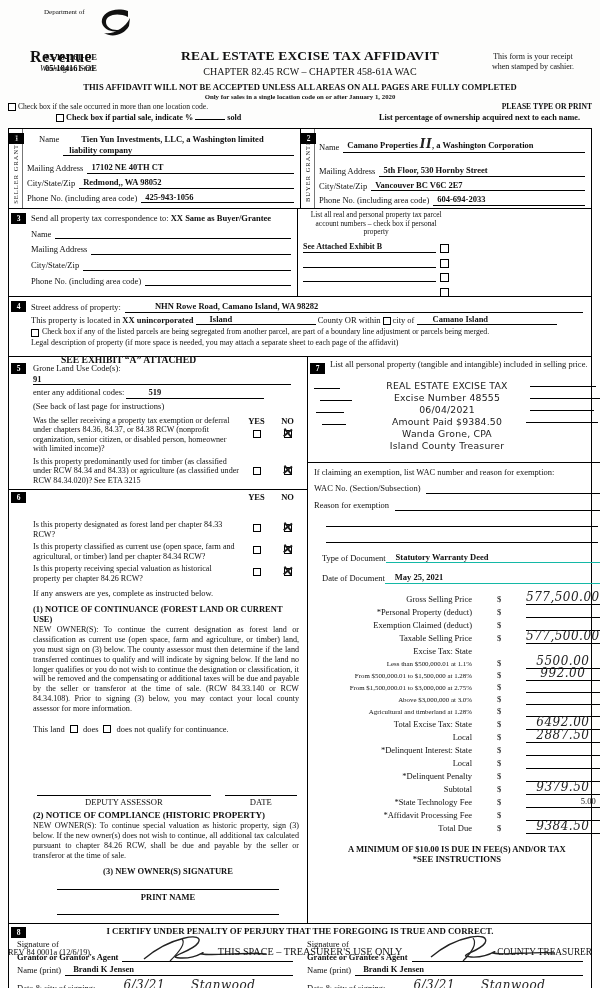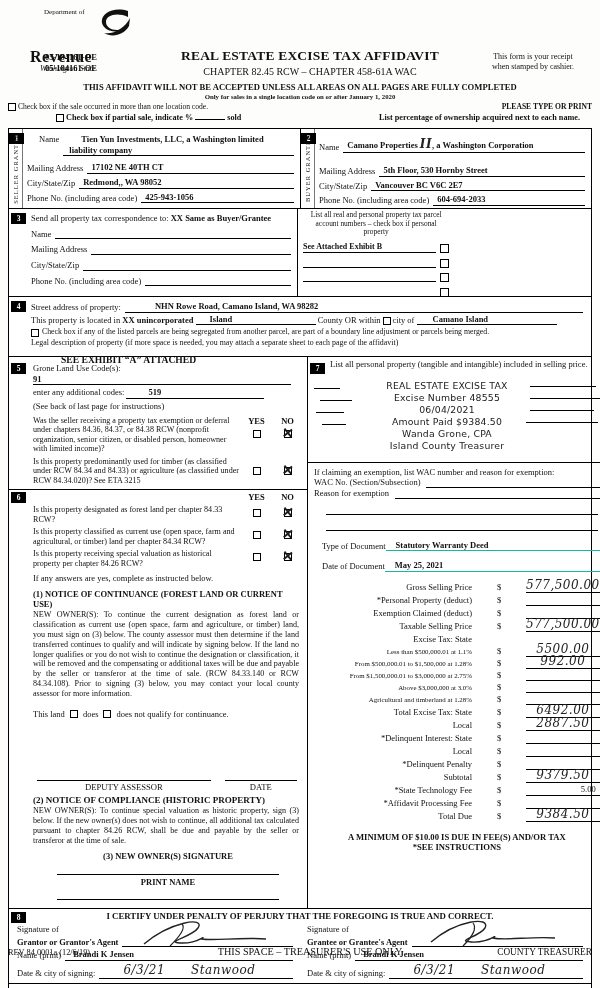--- a/index.html
+++ b/index.html
@@ -83,21 +83,21 @@
   .dep-labels .l2 { flex:1; text-align:center; }
   .ctr { text-align:center; }
   .sigline { border-bottom:1px solid #000; margin:12px 24px 0 24px; height:1px; }
   
   .s7head { display:flex; padding-left:16px; }
   .stamp-wrap { position:relative; margin:8px 0 2px 0; height:80px; }
   .stamp { position:absolute; left:28px; top:2px; width:210px; text-align:center;
            font-family:"DejaVu Sans", sans-serif; font-size:9.3px; line-height:12px; color:#1a1a1a; letter-spacing:.2px; }
   .frag { position:absolute; border-bottom:1px solid #000; height:1px; }
   .exempt-block { border-top:1px solid #000; margin:4px -8px 0 -6px; padding:4px 8px 0 6px; }
-  .wline { display:flex; align-items:flex-end; }
+  .wline { display:flex; align-items:flex-end; margin-top:6px; }
   .wline .fill { flex:1; border-bottom:1px solid #000; height:10px; margin-left:6px; }
   .fullline { border-bottom:1px solid #000; height:11px; margin:5px 2px 0 12px; }
   .docrow { display:flex; align-items:flex-end; margin-top:9px;margin-left:8px; }
   .docrow .dval { flex:1; border-bottom:1px solid #14b8a6; font-weight:bold; padding-left:10px; }
   .money { margin-top:8px; }
   .mrow { display:flex; align-items:flex-end; height:13px;gap:19px; }
   .mrow.smr { height:12px; }
   .mlabel { width:158px; text-align:right; white-space:nowrap; }
   .smr .mlabel { font-size:6.9px; }
   .dol { width:16px; text-align:center; }
@@ -333,21 +333,21 @@
               </span>
           </div>
         </div>
 
         <div class="sec6">
           <span class="badge" style="left:2px;top:2px;">6</span>
           <div class="ynhead">
               <span class="cell">YES</span>
               <span class="cell">NO</span>
             </div>
-          <div class="qrow" style="margin-top:2px;gap:8px;">
+          <div class="qrow" style="margin-top:17px;gap:8px;">
             <span class="qtxt">Is this property designated as forest land per chapter 84.33 RCW?</span>
             <span class="yn">
                 <span class="cell"><span class="cb"></span></span>
                 <span class="cell"><span class="cb x"></span></span>
               </span>
           </div>
           <div class="qrow">
             <span class="qtxt">Is this property classified as current use (open space, farm and agricultural, or timber) land per chapter 84.34 RCW?</span>
             <span class="yn">
                 <span class="cell"><span class="cb"></span></span>

